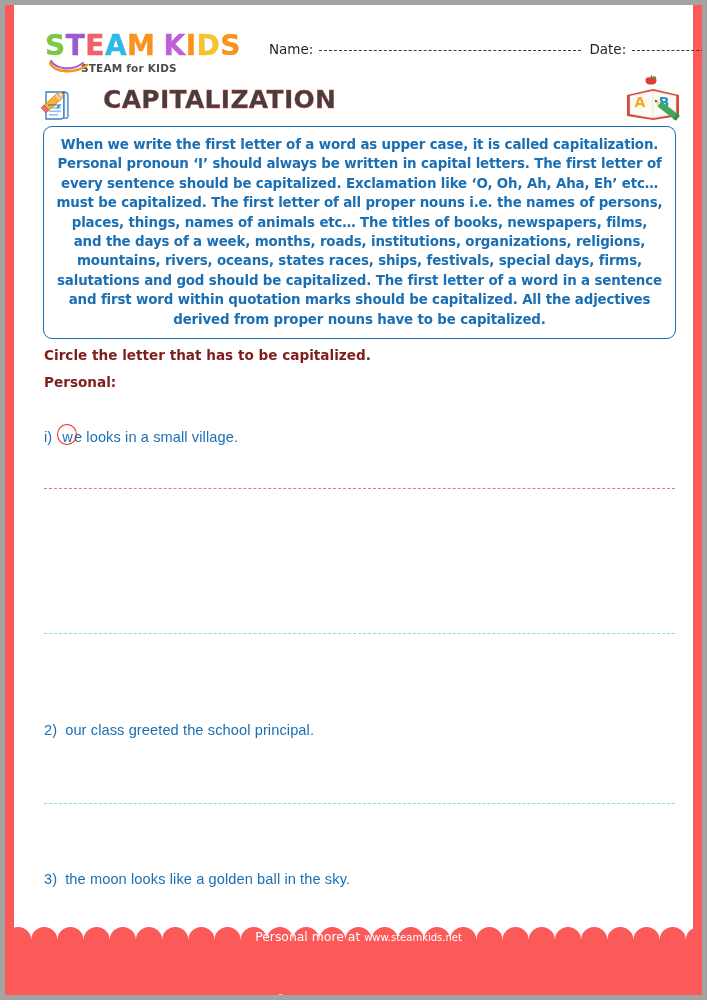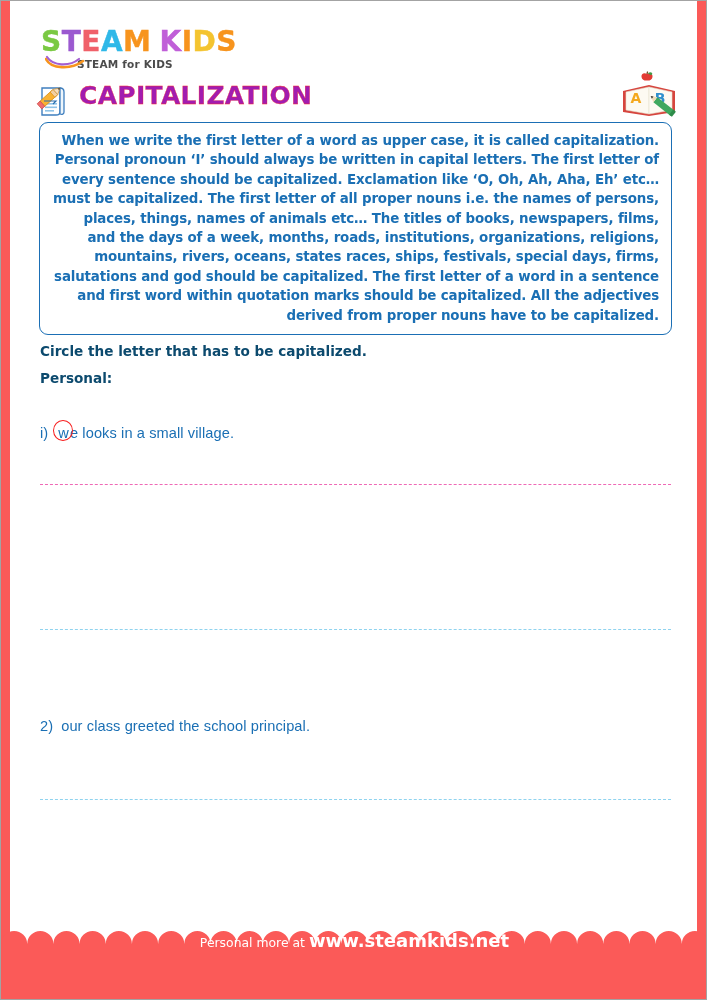--- a/index.html
+++ b/index.html
@@ -15,21 +15,21 @@
     font-family: "Liberation Sans", sans-serif;
   }
 
   
   #page {
     position: absolute;
     left: 0; top: 0;
     width: 707px; height: 1000px;
     background: #ffffff;
     box-sizing: border-box;
-    border: 1px solid #a3a3a3;
+    border: 5px solid #a3a3a3;
     overflow: hidden;
   }
   .edge-bar {
     position: absolute;
     top: 0;
     width: 9px;
     height: 1000px;
     background: #fb5a58;
   }
   .edge-bar.left  { left: 0; }
@@ -129,31 +129,31 @@
     padding: 8px 12px 9px 12px;
     background: #ffffff;
   }
   #info-text {
     font-family: "DejaVu Sans", sans-serif;
     font-weight: 700;
     font-size: 13.4px;
     line-height: 19.4px;
     color: #1a6fb4;
     letter-spacing: -0.15px;
-    text-align: right;
+    text-align: center;
   }
 
   
   .prompt {
     position: absolute;
     left: 39px;
     font-family: "DejaVu Sans", sans-serif;
     font-weight: 700;
     font-size: 13.6px;
-    color: #0c4a6e;
+    color: #7f1d1d;
     white-space: nowrap;
   }
   #prompt-circle  { top: 342px; }
   #prompt-example { top: 369px; }
 
   
   .qline {
     position: absolute;
     left: 39px;
     font-family: "Liberation Sans", sans-serif;
@@ -231,21 +231,21 @@
     flex-direction: column;
     align-items: center;
     justify-content: center;
     gap: 3px;
   }
   #footer-line1 {
     font-family: "DejaVu Sans", sans-serif;
     font-size: 12.4px;
     color: #ffffff;
   }
-  #footer-line1 b { font-weight: 700; font-size: 18px; }
+  #footer-line1 b { font-weight: 400; font-size: 10px; }
   #footer-line2 {
     font-family: "DejaVu Serif", serif;
     font-style: italic;
     font-size: 11.8px;
     color: #ffffff;
     margin-top: 45px;
   }
 </style>
 <style>.circled::after{border-color:#f71d1d;}</style></head>
 <body>
@@ -259,41 +259,44 @@
 
     <div id="logo-block">
       <svg id="logo-swoosh" viewBox="0 0 40 16">
         <path d="M1 4 C6 14, 26 15, 38 6" fill="none" stroke="#f7941e" stroke-width="2.6" stroke-linecap="round"></path>
         <path d="M2 2 C8 11, 24 12, 34 4" fill="none" stroke="#a45fd0" stroke-width="2.2" stroke-linecap="round"></path>
       </svg>
       <div id="logo-word"><span style="color: rgb(122, 201, 67);">S</span><span style="color: rgb(155, 89, 208);">T</span><span style="color: rgb(240, 97, 106);">E</span><span style="color: rgb(47, 184, 232);">A</span><span style="color: rgb(247, 148, 30);">M</span><span class="sp">&nbsp;</span><span style="color: rgb(192, 95, 216);">K</span><span style="color: rgb(247, 148, 30);">I</span><span style="color: rgb(244, 196, 48);">D</span><span style="color: rgb(247, 148, 30);">S</span></div>
       <div id="logo-tag">STEAM for KIDS</div>
     </div>
 
+    <div id="namedate">
+      <span class="nd-label">Name:</span><span class="nd-rule" id="nd-name-rule"></span><span class="nd-label">Date:</span><span class="nd-rule" id="nd-date-rule"></span>
+    </div>
   </div>
 
   <div id="title-row">
 
     <svg id="pencil-icon" viewBox="0 0 40 40">
       <path d="M11 9 L29 9 L29 33 C29 35, 27 36, 25 36 L11 36 Z" fill="#ffffff" stroke="#3f7fbf" stroke-width="1.4"></path>
       <path d="M29 9 C32 9, 33 11, 33 13 L33 33 C33 35, 31 36, 29 35 Z" fill="#eef6fc" stroke="#3f7fbf" stroke-width="1.3"></path>
       <rect x="14" y="24" width="12" height="1.6" fill="#8fc3e8"></rect>
       <rect x="14" y="27.5" width="12" height="1.6" fill="#8fc3e8"></rect>
       <rect x="14" y="31" width="9" height="1.6" fill="#8fc3e8"></rect>
       <g transform="rotate(-42 20 17)">
         <rect x="8" y="13.5" width="17" height="7" fill="#f9b233" stroke="#d98f17" stroke-width="0.8"></rect>
         <rect x="22" y="13.5" width="4" height="7" fill="#f2d0a4" stroke="#d98f17" stroke-width="0.7"></rect>
         <polygon points="26,13.5 32,17 26,20.5" fill="#f6dfc0" stroke="#c8923f" stroke-width="0.7"></polygon>
         <polygon points="30,15.8 32,17 30,18.2" fill="#3c3c3c"></polygon>
         <rect x="4.5" y="13.5" width="4" height="7" fill="#f06d6d" stroke="#cc4c4c" stroke-width="0.7"></rect>
       </g>
       <path d="M13 22 L25 22 L22 25" fill="none" stroke="#2a6fb0" stroke-width="1.2"></path>
     </svg>
 
-    <div id="title-text" style="color: #a21caf; -webkit-text-stroke: 0.3px rgb(250, 42, 42);">CAPITALIZATION</div>
+    <div id="title-text" style="color: #404040; margin-left: 20px; -webkit-text-stroke: 0.3px rgb(250, 42, 42);">CAPITALIZATION</div>
 
     <svg id="abc-icon" viewBox="0 0 64 52">
 
       <path d="M28 3 C25 1, 22 3, 22.5 6 C23 9, 26 10, 28 9.5 C30 10, 33 9, 33.5 6 C34 3, 31 1, 28 3 Z" fill="#e23b34"></path>
       <path d="M28 3 L28.5 0.5" stroke="#6b3b14" stroke-width="1.2" fill="none"></path>
       <path d="M29 2 C32 0, 34 2, 33 3.5 C32 4.5, 29.5 3.5, 29 2 Z" fill="#3f9b46"></path>
 
       <path d="M4 20 L30 14 L30 45 L4 41 Z" fill="#d6453e"></path>
       <path d="M56 20 L30 14 L30 45 L56 41 Z" fill="#d6453e"></path>
 
@@ -327,20 +330,23 @@
 
 
   <div class="sep blue" id="sep-2" style="border-top-color: rgb(143, 211, 239);"></div>
 
   <div class="qline" id="q2-line">
     <span class="qnum">2)</span><span class="qtext">our class greeted the school principal.</span>
   </div>
 
   <div class="sep blue" id="sep-3" style="border-top-color: rgb(143, 211, 239);"></div>
 
+  <div class="qline" id="q3-line">
+    <span class="qnum">3)</span><span class="qtext">the moon looks like a golden ball in the sky.</span>
+  </div>
 
   <div id="footer">
     <svg id="footer-scallop" viewBox="0 0 707 13" preserveAspectRatio="none">
       <path id="scallop-path" fill="#fb5a58" d="M0 13 A 13.092592592592593 13 0 0 1 26.185185185185187 13 A 13.092592592592593 13 0 0 1 52.370370370370374 13 A 13.092592592592593 13 0 0 1 78.55555555555556 13 A 13.092592592592593 13 0 0 1 104.74074074074075 13 A 13.092592592592593 13 0 0 1 130.92592592592592 13 A 13.092592592592593 13 0 0 1 157.11111111111111 13 A 13.092592592592593 13 0 0 1 183.2962962962963 13 A 13.092592592592593 13 0 0 1 209.4814814814815 13 A 13.092592592592593 13 0 0 1 235.66666666666669 13 A 13.092592592592593 13 0 0 1 261.85185185185185 13 A 13.092592592592593 13 0 0 1 288.037037037037 13 A 13.092592592592593 13 0 0 1 314.22222222222223 13 A 13.092592592592593 13 0 0 1 340.4074074074074 13 A 13.092592592592593 13 0 0 1 366.5925925925926 13 A 13.092592592592593 13 0 0 1 392.77777777777777 13 A 13.092592592592593 13 0 0 1 418.962962962963 13 A 13.092592592592593 13 0 0 1 445.14814814814815 13 A 13.092592592592593 13 0 0 1 471.3333333333333 13 A 13.092592592592593 13 0 0 1 497.51851851851853 13 A 13.092592592592593 13 0 0 1 523.7037037037037 13 A 13.092592592592593 13 0 0 1 549.8888888888889 13 A 13.092592592592593 13 0 0 1 576.0740740740741 13 A 13.092592592592593 13 0 0 1 602.2592592592594 13 A 13.092592592592593 13 0 0 1 628.4444444444446 13 A 13.092592592592593 13 0 0 1 654.6296296296297 13 A 13.092592592592593 13 0 0 1 680.8148148148149 13 A 13.092592592592593 13 0 0 1 707.0000000000001 13 L707 13 L0 13 Z"></path>
     </svg>
     <div id="footer-band" style="background: rgb(251, 90, 88);"></div>
     <div id="footer-text">
       <div id="footer-line1">
         <span>Personal more at </span><b>www.steamkids.net</b>
       </div>

